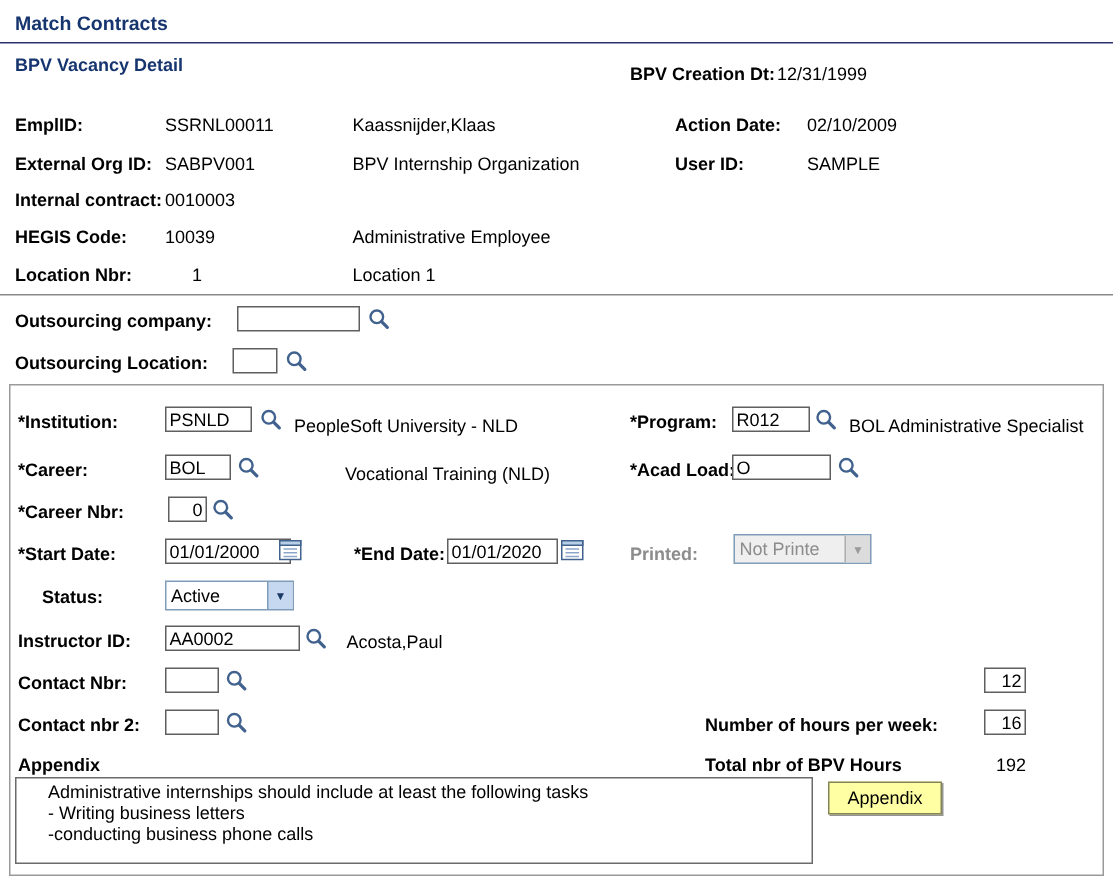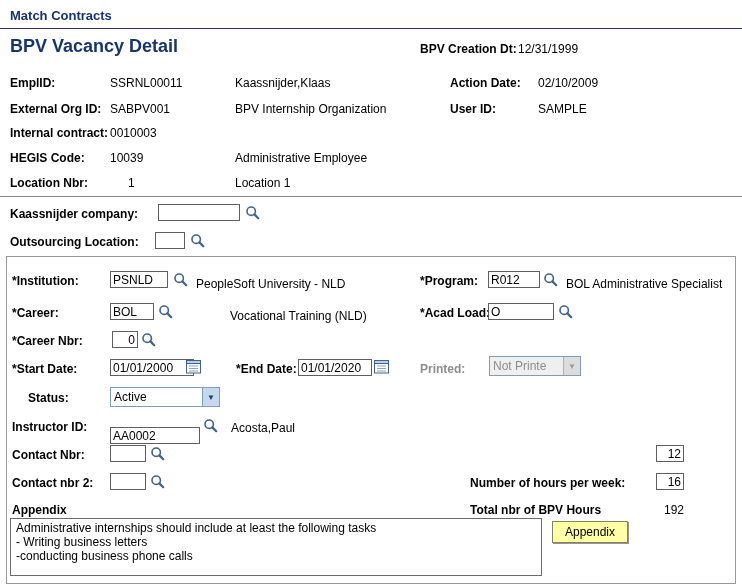--- a/index.html
+++ b/index.html
@@ -15,35 +15,35 @@
   .dd{position:absolute;height:20px;border:1px solid #7f9db9;background:#fff;
       display:flex;align-items:center;box-sizing:border-box;cursor:default;}
   .dd-text{flex:1;font-size:12px;padding-left:3px;white-space:nowrap;overflow:hidden;}
   .dd-arrow{width:16px;align-self:stretch;background:#c6d8f0;border-left:1px solid #7f9db9;
       font-size:8px;display:flex;align-items:center;justify-content:center;color:#1c3a66;}
   .dd.disabled{background:#efefef;}
   .dd.disabled .dd-text{color:#8c8c8c;}
   .dd.disabled .dd-arrow{background:#dcdcdc;color:#9a9a9a;border-left-color:#b0b0b0;}
   .groupbox{position:absolute;border:1px solid #9a9a9a;background:transparent;}
   .ta{position:absolute;border:1px solid #6b6b6b;font-family:"Liberation Sans", sans-serif;
-      font-size:12px;padding:2px 5px;box-sizing:border-box;resize:none;overflow-y:scroll;}
+      font-size:12px;padding:2px 21px;box-sizing:border-box;resize:none;overflow-y:scroll;}
   .btn-appendix{position:absolute;background:#ffffa3;border:1px solid #84845a;
       box-shadow:1px 1px 0 rgba(60,60,60,.55);font-family:inherit;font-size:12px;
       color:#000;cursor:pointer;}
   .title{position:absolute;font-weight:bold;color:#16356f;}
   .gray{color:#8c8c8c;}
 </style>
 </head>
 <body>
 
 <div id="page">
 
   <div class="title" style="left:10px;top:8px;font-size:13px;text-align:center;">Match Contracts</div>
   <div class="rule" style="top:28px;border-top:1px solid #2e3170;"></div>
-  <div class="title" style="left:10px;top:36px;font-size:18px;">BPV Vacancy Detail</div>
+  <div class="title" style="left:10px;top:36px;font-size:12px;">BPV Vacancy Detail</div>
   <div class="lbl" style="left:420px;top:42px;">BPV Creation Dt:</div>
   <div class="val" style="left:518px;top:42px;">12/31/1999</div>
 
   <div class="lbl" style="left:10px;top:76px;">EmplID:</div>
   <div class="val" style="left:110px;top:76px;">SSRNL00011</div>
   <div class="val" style="left:235px;top:76px;">Kaassnijder,Klaas</div>
   <div class="lbl" style="left:450px;top:76px;">Action Date:</div>
   <div class="val" style="left:538px;top:76px;">02/10/2009</div>
 
   <div class="lbl" style="left:10px;top:102px;">External Org ID:</div>
@@ -58,21 +58,21 @@
   <div class="lbl" style="left:10px;top:151px;">HEGIS Code:</div>
   <div class="val" style="left:110px;top:151px;">10039</div>
   <div class="val" style="left:235px;top:151px;">Administrative Employee</div>
 
   <div class="lbl" style="left:10px;top:176px;">Location Nbr:</div>
   <div class="val" style="left:128px;top:176px;">1</div>
   <div class="val" style="left:235px;top:176px;">Location 1</div>
 
   <div class="rule" style="top:196px;border-top:1px solid #8a8a8a;"></div>
 
-  <div class="lbl" style="left:10px;top:207px;">Kaassnijder company:</div>
+  <div class="lbl" style="left:10px;top:207px;">Outsourcing company:</div>
   <input class="inp" style="left: 158px; top: 204px; width: 82px;" value="">
   <span class="icon" style="left:245px;top:205px;">
     <svg width="15" height="15" viewBox="0 0 15 15">
         <circle cx="6.2" cy="6.2" r="4.2" fill="#fff" stroke="#41628e" stroke-width="1.6"></circle>
         <line x1="9.4" y1="9.4" x2="13.2" y2="13.2" stroke="#41628e" stroke-width="2.2" stroke-linecap="round"></line>
       </svg>
   </span>
 
   <div class="lbl" style="left:10px;top:235px;">Outsourcing Location:</div>
   <input class="inp" style="left: 155px; top: 232px; width: 30px;" value="">
@@ -153,27 +153,27 @@
         <line x1="3" y1="12" x2="12" y2="12" stroke="#8aa5c8"></line>
       </svg>
   </span>
   <div class="lbl gray" style="left:420px;top:362px;">Printed:</div>
   <div class="dd disabled" style="left:489px;top:356px;width:92px;gap:17px;">
     <span class="dd-text">Not Printed</span>
     <span class="dd-arrow">▼</span>
   </div>
 
   <div class="lbl" style="left:12px;top:391px;margin-left:16px;">Status:</div>
-  <div class="dd" style="left:110px;top:387px;width:110px;gap:26px;">
+  <div class="dd" style="left:110px;top:387px;width:86px;gap:26px;">
     <span class="dd-text">Active</span>
     <span class="dd-arrow">▼</span>
   </div>
 
   <div class="lbl" style="left:12px;top:420px;">Instructor ID:</div>
-  <input class="inp" style="left: 110px; top: 427px; width: 90px;" value="AA0002">
+  <input class="inp" style="left: 110px; top: 417px; width: 90px;" value="AA0002">
   <span class="icon" style="left:203px;top:418px;">
     <svg width="15" height="15" viewBox="0 0 15 15">
         <circle cx="6.2" cy="6.2" r="4.2" fill="#fff" stroke="#41628e" stroke-width="1.6"></circle>
         <line x1="9.4" y1="9.4" x2="13.2" y2="13.2" stroke="#41628e" stroke-width="2.2" stroke-linecap="round"></line>
       </svg>
   </span>
   <div class="val" style="left:231px;top:421px;">Acosta,Paul</div>
 
   <div class="lbl" style="left:12px;top:448px;">Contact Nbr:</div>
   <input class="inp" style="left: 110px; top: 445px; width: 36px;" value="">

